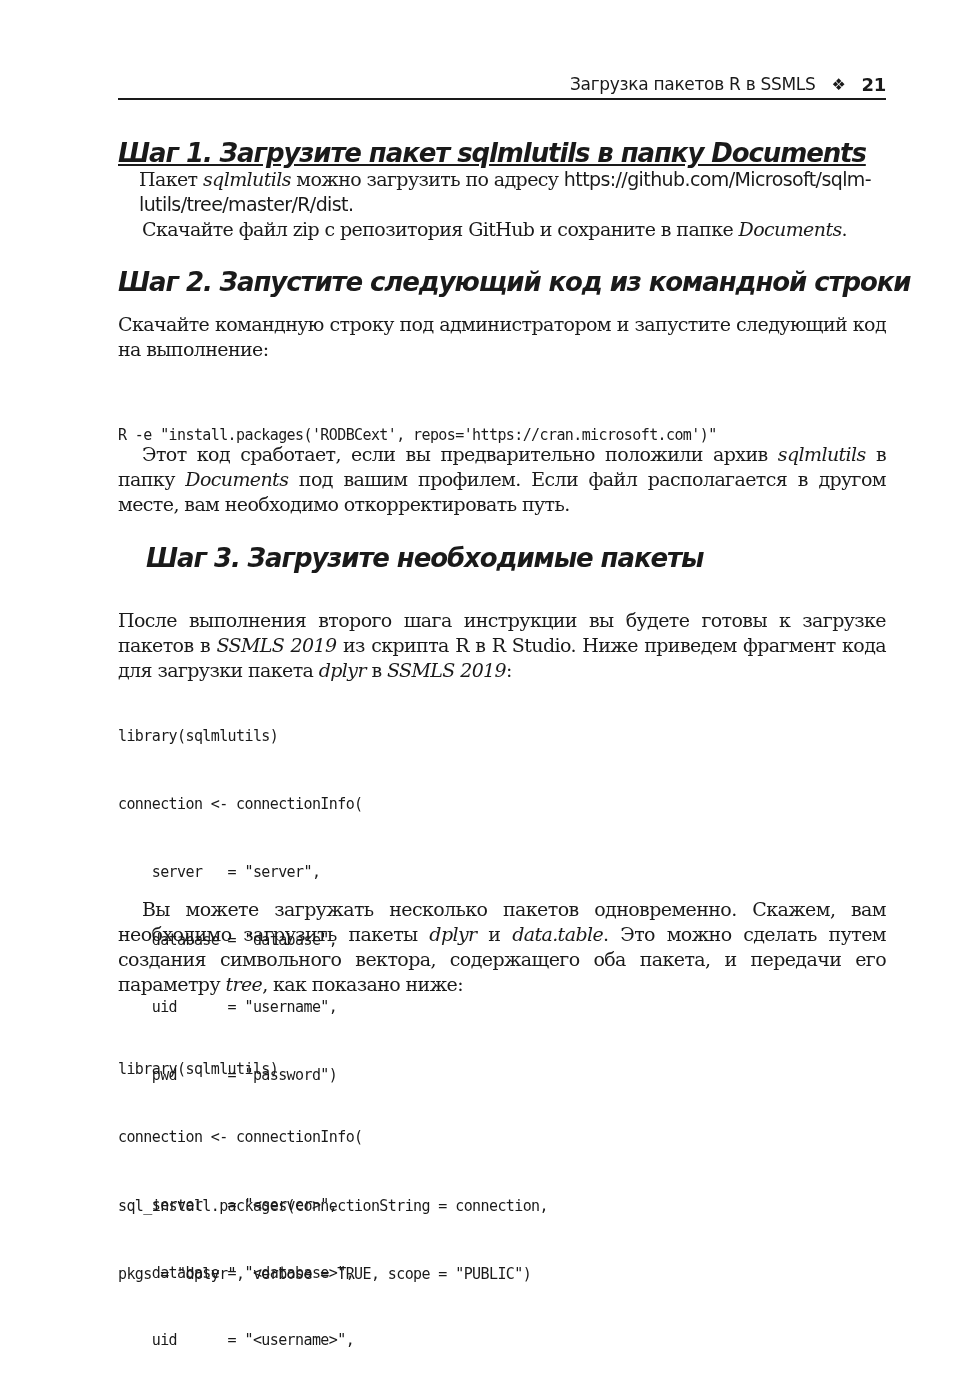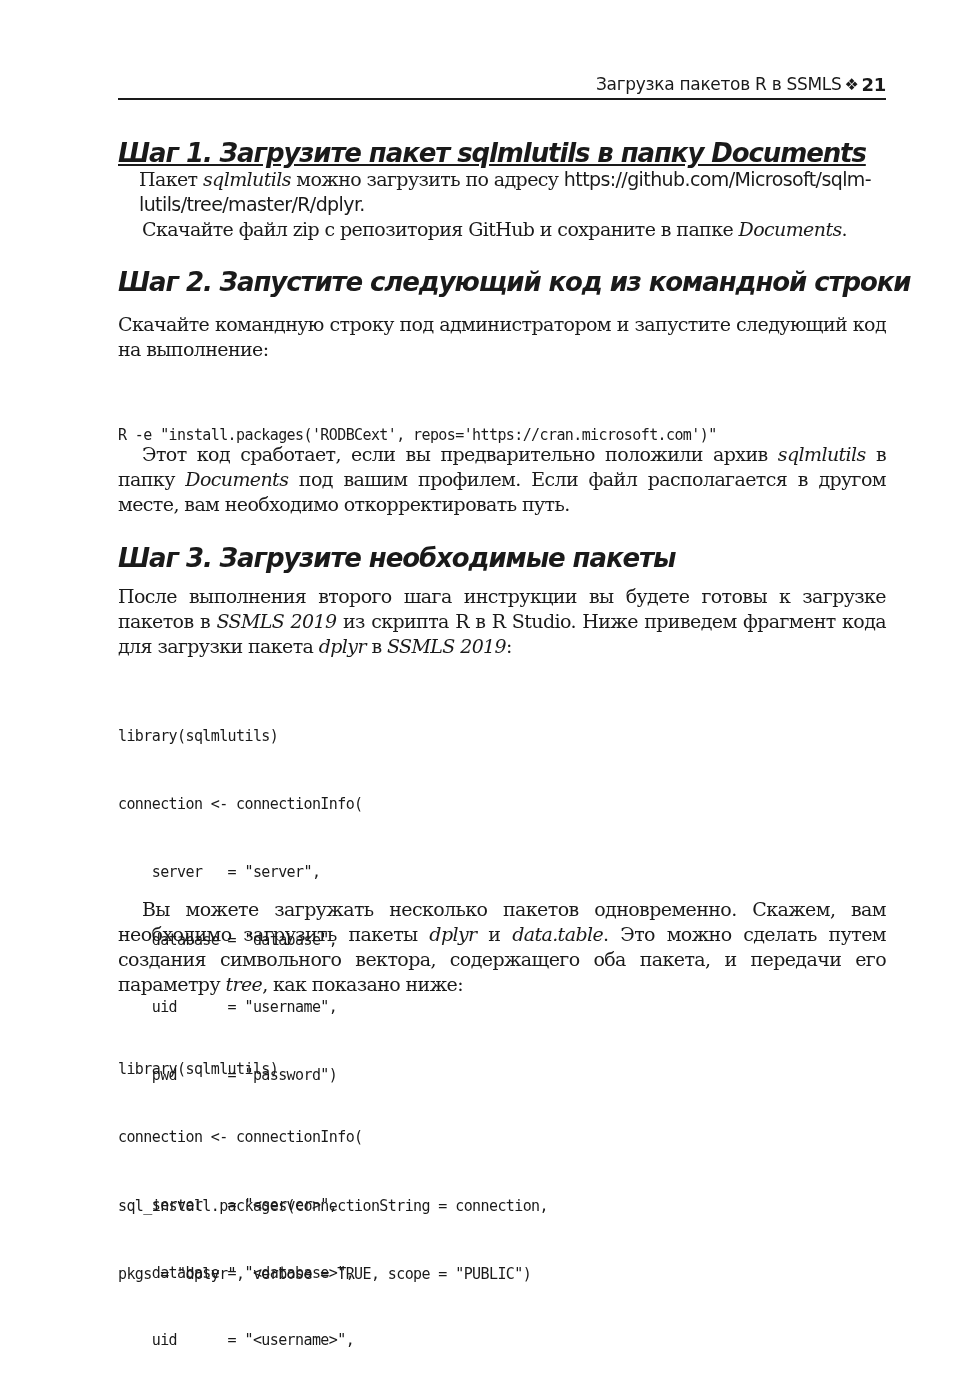--- a/index.html
+++ b/index.html
@@ -2,21 +2,21 @@
 <html><head>
   <meta charset="utf-8">
   <style>
     html, body { margin: 0; padding: 0; background: #ffffff; }
     body { width: 974px; height: 1388px; position: relative; overflow: hidden; color: #1a1a1a; }
     .page { position: absolute; left: 118px; top: 0; width: 768px; }
     .running-head {
       position: absolute; top: 70px; left: 0; width: 768px; height: 28px;
       border-bottom: 2px solid #1a1a1a;
       font-family: "DejaVu Sans", sans-serif; font-size: 17px;
-      display: flex; justify-content: flex-end; align-items: center; gap: 3px;
+      display: flex; justify-content: flex-end; align-items: center; gap: 16px;
       letter-spacing: -0.3px;
     }
     .running-head .ornament { font-size: 16px; }
     .running-head .page-num { font-weight: bold; font-size: 18px; }
     h2 {
       position: absolute; left: 0; margin: 0;
       font-family: "DejaVu Sans", sans-serif; font-style: italic; font-weight: bold;
       font-size: 26px; letter-spacing: -1.1px; white-space: nowrap;
     }
     .para {
@@ -40,37 +40,37 @@
 <div class="page">
 
   <div class="running-head">
     <span>Загрузка пакетов R в SSMLS</span>
     <span class="ornament">❖</span>
     <span class="page-num">21</span>
   </div>
 
   <h2 style="top:138px;text-decoration:underline;">Шаг 1. Загрузите пакет sqlmlutils в папку Documents</h2>
 
-  <p class="para" style="top:167px;margin-left:21px;"><span>Пакет </span><em>sqlmlutils</em><span> можно загрузить по адресу </span><span class="sans">https://github.com/Microsoft/sqlm-</span><br><span class="sans">lutils/tree/master/R/dplyr.</span></p>
+  <p class="para" style="top:167px;margin-left:21px;"><span>Пакет </span><em>sqlmlutils</em><span> можно загрузить по адресу </span><span class="sans">https://github.com/Microsoft/sqlm-</span><br><span class="sans">lutils/tree/master/R/dist.</span></p>
 
   <p class="para" style="top:217px;"><span class="indent"></span><span>Скачайте файл zip с репозитория GitHub и сохраните в папке </span><em>Documents</em><span>.</span></p>
 
   <h2 style="top:267px;">Шаг 2. Запустите следующий код из командной строки</h2>
 
   <p class="para" style="top:312px;">Скачайте командную строку под администратором и запустите следующий код на выполнение:</p>
 
   <div class="code" style="top:379px;">
     <span class="line">R -e "install.packages('RODBCext', repos='https://cran.microsoft.com')"</span>
   </div>
 
   <p class="para" style="top:442px;"><span class="indent"></span><span>Этот код сработает, если вы предварительно положили архив </span><em>sqlmlutils</em><span> в папку </span><em>Documents</em><span> под вашим профилем. Если файл располагается в другом месте, вам необходимо откорректировать путь.</span></p>
 
-  <h2 style="top:543px;">Шаг 3. Загрузите необходимые пакеты</h2>
+  <h2 style="top:543px;margin-left:28px;">Шаг 3. Загрузите необходимые пакеты</h2>
 
-  <p class="para" style="top:584px;"><span>После выполнения второго шага инструкции вы будете готовы к загрузке пакетов в </span><em>SSMLS 2019</em><span> из скрипта R в R Studio. Ниже приведем фрагмент кода для загрузки пакета </span><em>dplyr</em><span> в </span><em>SSMLS 2019</em><span>:</span></p>
+  <p class="para" style="top:608px;"><span>После выполнения второго шага инструкции вы будете готовы к загрузке пакетов в </span><em>SSMLS 2019</em><span> из скрипта R в R Studio. Ниже приведем фрагмент кода для загрузки пакета </span><em>dplyr</em><span> в </span><em>SSMLS 2019</em><span>:</span></p>
 
   <div class="code" style="top:680px;">
     <span class="line">library(sqlmlutils)</span>
     <span class="line">connection &lt;- connectionInfo(</span>
     <span class="line">    server   = "server",</span>
     <span class="line">    database = "database",</span>
     <span class="line">    uid      = "username",</span>
     <span class="line">    pwd      = "password")</span>
     <span class="line" style="height:18px;"></span>
     <span class="line">sql_install.packages(connectionString = connection,</span>

